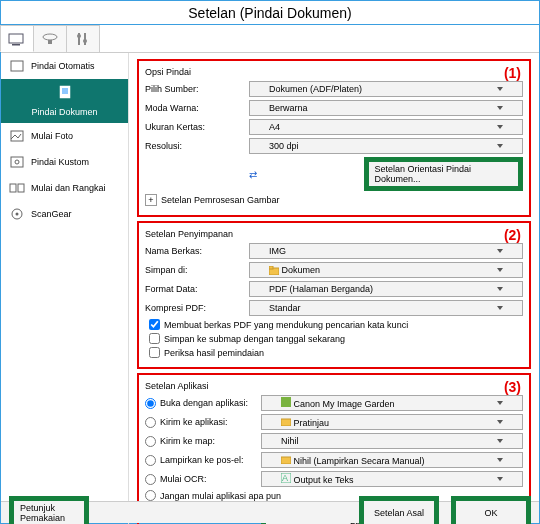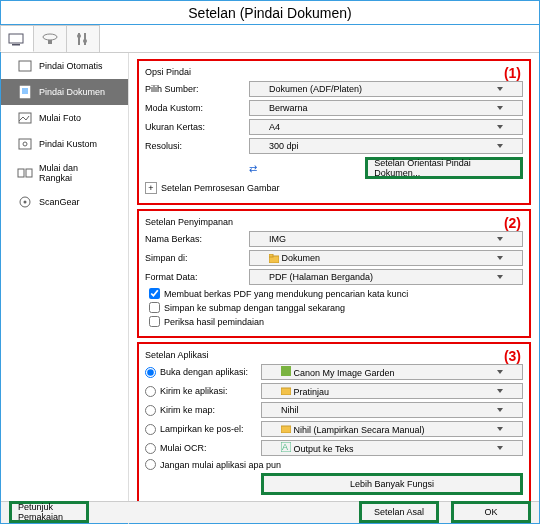--- a/index.html
+++ b/index.html
@@ -5,39 +5,39 @@
   * { box-sizing: border-box; font-family: "Segoe UI", Tahoma, sans-serif; font-size: 9px; }
   body { margin: 0; background: #fff; }
   .window { width: 540px; height: 524px; border: 1px solid #3a9ee0; position: relative; background: #fff; }
   .titlebar { height: 24px; background: #fff; text-align: center; line-height: 24px; font-size: 14px; color: #000; border-bottom: 1px solid #3a9ee0; }
   .body { display: flex; height: 478px; }
   .toolbar { height: 28px; border-bottom: 1px solid #ccc; display:flex; }
   .tool-tab { width:34px; height:27px; border:1px solid #ccc; border-bottom:none; display:flex; align-items:center; justify-content:center; background:#f7f7f7; margin-left:-1px;}
   .tool-tab.active{ background:#fff; border-bottom:1px solid #fff; position:relative; z-index:2;}
   .left { width: 128px; border-right: 1px solid #ddd; padding-top:0;}
   .left-wrap{height:449px;}
-  .nav-item { display:flex; align-items:center; gap:6px; padding:6px 16px; cursor:default; color:#000;}
-  .nav-item.active { background:#737373; color:#fff;}
+  .nav-item { display:flex; align-items:center; gap:6px; padding:6px 8px; cursor:default; color:#000;}
+  .nav-item.active { background:#0f766e; color:#fff;flex-direction:column;}
   .nav-item .ic { width:16px; height:14px; flex:0 0 16px;}
   .right { flex:1; padding:6px 8px 4px 8px; position:relative;}
   .section { border:2px solid #e60000; padding:6px 6px 6px 6px; margin-bottom:4px; position:relative;}
   .section-num { position:absolute; right:8px; top:4px; color:#e60000; font-weight:bold; font-size:14px;}
   .sec-title { font-size:9px; margin-bottom:4px;}
   .row { display:flex; align-items:center; margin-bottom:3px; gap:4px;}
   .lbl { width:100px; text-decoration-color:#888;}
   .lbl2 { width:100px;}
   .sel { flex:1; height:16px; border:1px solid #a7a7a7; background:#f3f3f3; display:flex; align-items:center; justify-content:space-between; padding:0 19px;}
   .sel .arr { width:0;height:0;border-left:3px solid transparent;border-right:3px solid transparent;border-top:4px solid #555;}
-  .btn { height:22px; border:3px solid #15803d; background:#f3f3f3; padding:0 6px; display:flex; align-items:center; justify-content:center;}
+  .btn { height:34px; border:5px solid #15803d; background:#f3f3f3; padding:0 6px; display:flex; align-items:center; justify-content:center;}
   .chk { display:flex; align-items:center; gap:4px; margin-bottom:3px; padding-left:4px;}
   .chk input { width:11px; height:11px; margin:0;}
   .rad { display:flex; align-items:center; gap:4px;}
   .rad input{width:11px;height:11px;margin:0;}
   .icbox{width:12px;height:12px;display:inline-flex;align-items:center;justify-content:center;}
-  .footer{position:absolute;bottom:0;left:0;right:0;height:22px;border-top:1px solid #ccc;display:flex;align-items:flex-end;justify-content:space-between;padding:0 8px;background:#f3f3f3;}
+  .footer{position:absolute;bottom:0;left:0;right:0;height:22px;border-top:1px solid #ccc;display:flex;align-items:center;justify-content:space-between;padding:0 8px;background:#f3f3f3;}
   .footer .btn{width:80px;justify-content:center;}
   .footer-right{display:flex;gap:12px;}
   .swap{color:#1b5fd0;font-size:10px;}
 </style>
 </head>
 <body>
 
 <div class="window">
   <div class="titlebar">Setelan (Pindai Dokumen)</div>
 
@@ -119,21 +119,21 @@
         <div class="section-num">(1)</div>
         <div class="sec-title">Opsi Pindai</div>
         <div class="row">
           <div class="lbl">Pilih Sumber:</div>
           <div class="sel">
               <span>Dokumen (ADF/Platen)</span>
               <span class="arr"></span>
             </div>
         </div>
         <div class="row">
-          <div class="lbl">Moda Kustom:</div>
+          <div class="lbl">Moda Warna:</div>
           <div class="sel">
               <span>Berwarna</span>
               <span class="arr"></span>
             </div>
         </div>
         <div class="row">
           <div class="lbl">Ukuran Kertas:</div>
           <div class="sel">
               <span>A4</span>
               <span class="arr"></span>
@@ -178,20 +178,27 @@
             <span class="arr"></span>
           </div>
         </div>
         <div class="row">
           <div class="lbl">Format Data:</div>
           <div class="sel">
               <span>PDF (Halaman Berganda)</span>
               <span class="arr"></span>
             </div>
         </div>
+        <div class="row">
+          <div class="lbl">Kompresi PDF:</div>
+          <div class="sel">
+              <span>Standar</span>
+              <span class="arr"></span>
+            </div>
+        </div>
         <div class="chk">
             <input type="checkbox" checked="" style="">
             <span>Membuat berkas PDF yang mendukung pencarian kata kunci</span>
           </div>
         <div class="chk">
             <input type="checkbox" style="">
             <span>Simpan ke submap dengan tanggal sekarang</span>
           </div>
         <div class="chk">
             <input type="checkbox" style="">

